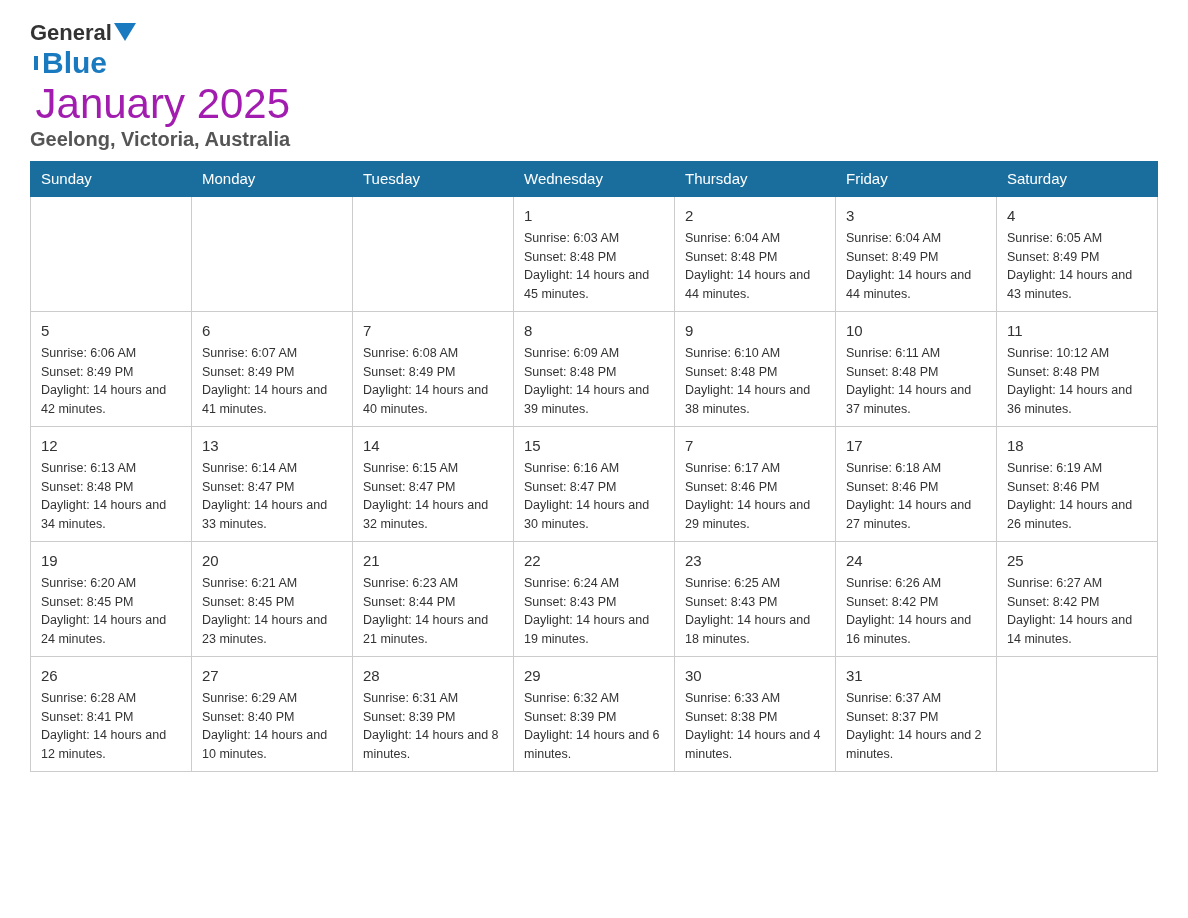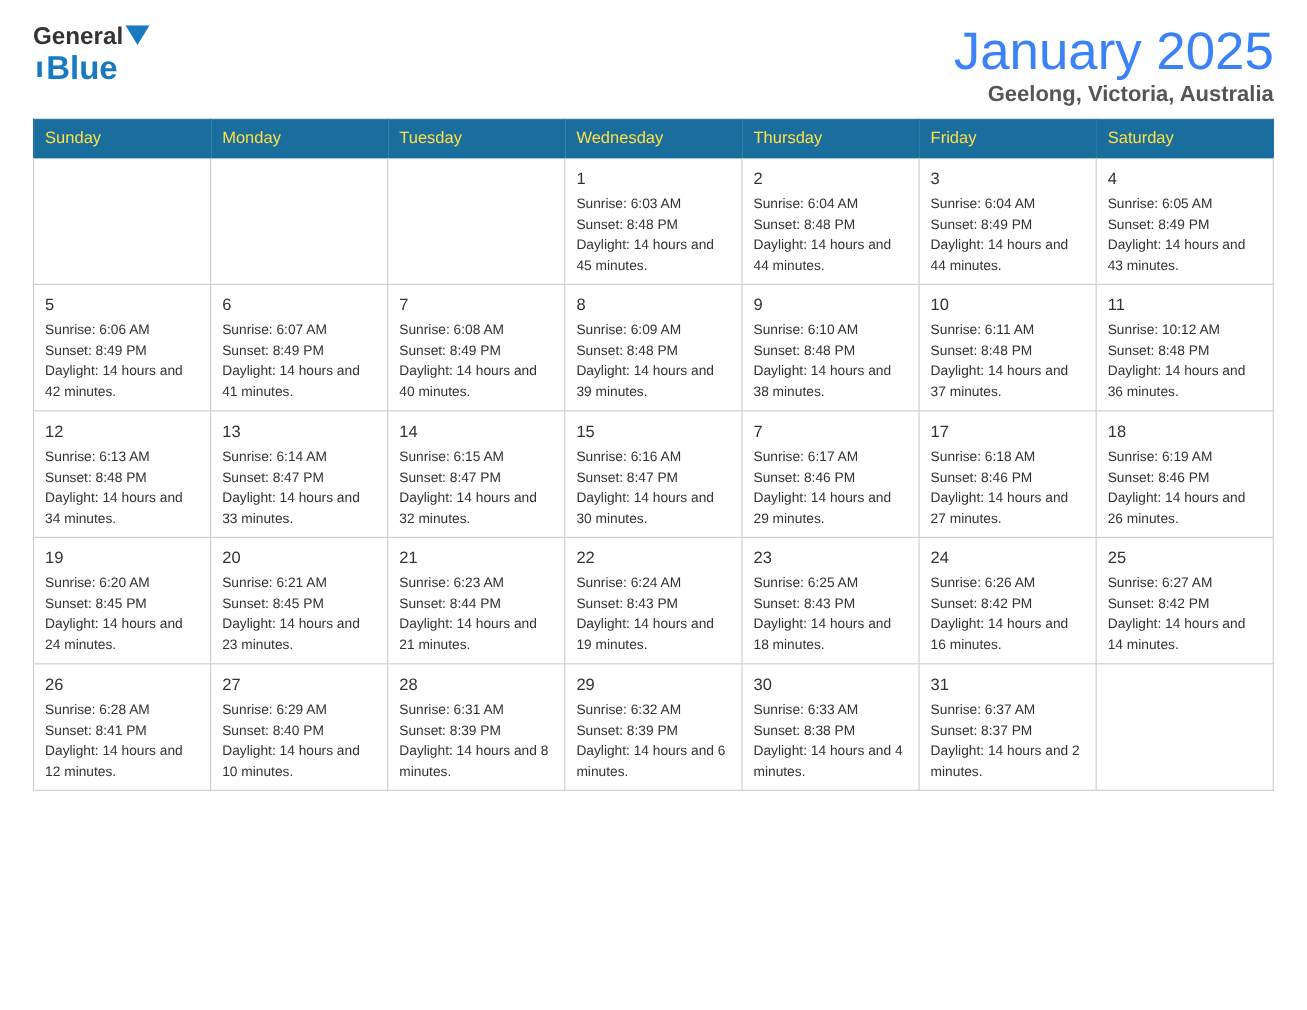--- a/index.html
+++ b/index.html
@@ -9,20 +9,21 @@
       color: #333;
       width: 1188px;
       min-height: 918px;
       padding: 20px 30px;
     }
     .header {
       display: flex;
       justify-content: space-between;
       align-items: flex-start;
       margin-bottom: 10px;
+      flex-direction: column;
     }
     .logo {
       display: flex;
       align-items: center;
     }
     .logo-text-general {
       font-size: 22px;
       font-weight: bold;
       color: #333;
     }
@@ -41,37 +42,37 @@
     }
     .logo-line2 {
       display: flex;
       align-items: center;
       margin-left: 4px;
     }
     .title-block {
       text-align: right;
     }
     .calendar-title {
-      font-size: 48px;
+      font-size: 42px;
       font-weight: normal;
-      color: #3b82f6;
+      color: #a21caf;
     }
     .calendar-subtitle {
       font-size: 20px;
       color: #555;
       font-weight: bold;
     }
     .calendar-table {
       width: 100%;
       border-collapse: collapse;
       margin-top: 8px;
     }
     .calendar-table th {
       background-color: #1a6e9e;
-      color: #fde047;
+      color: #ffffff;
       font-size: 15px;
       font-weight: normal;
       padding: 8px 10px;
       text-align: left;
       border: 1px solid #1a6e9e;
     }
     .calendar-table td {
       vertical-align: top;
       padding: 8px 10px;
       border: 1px solid #ccc;

